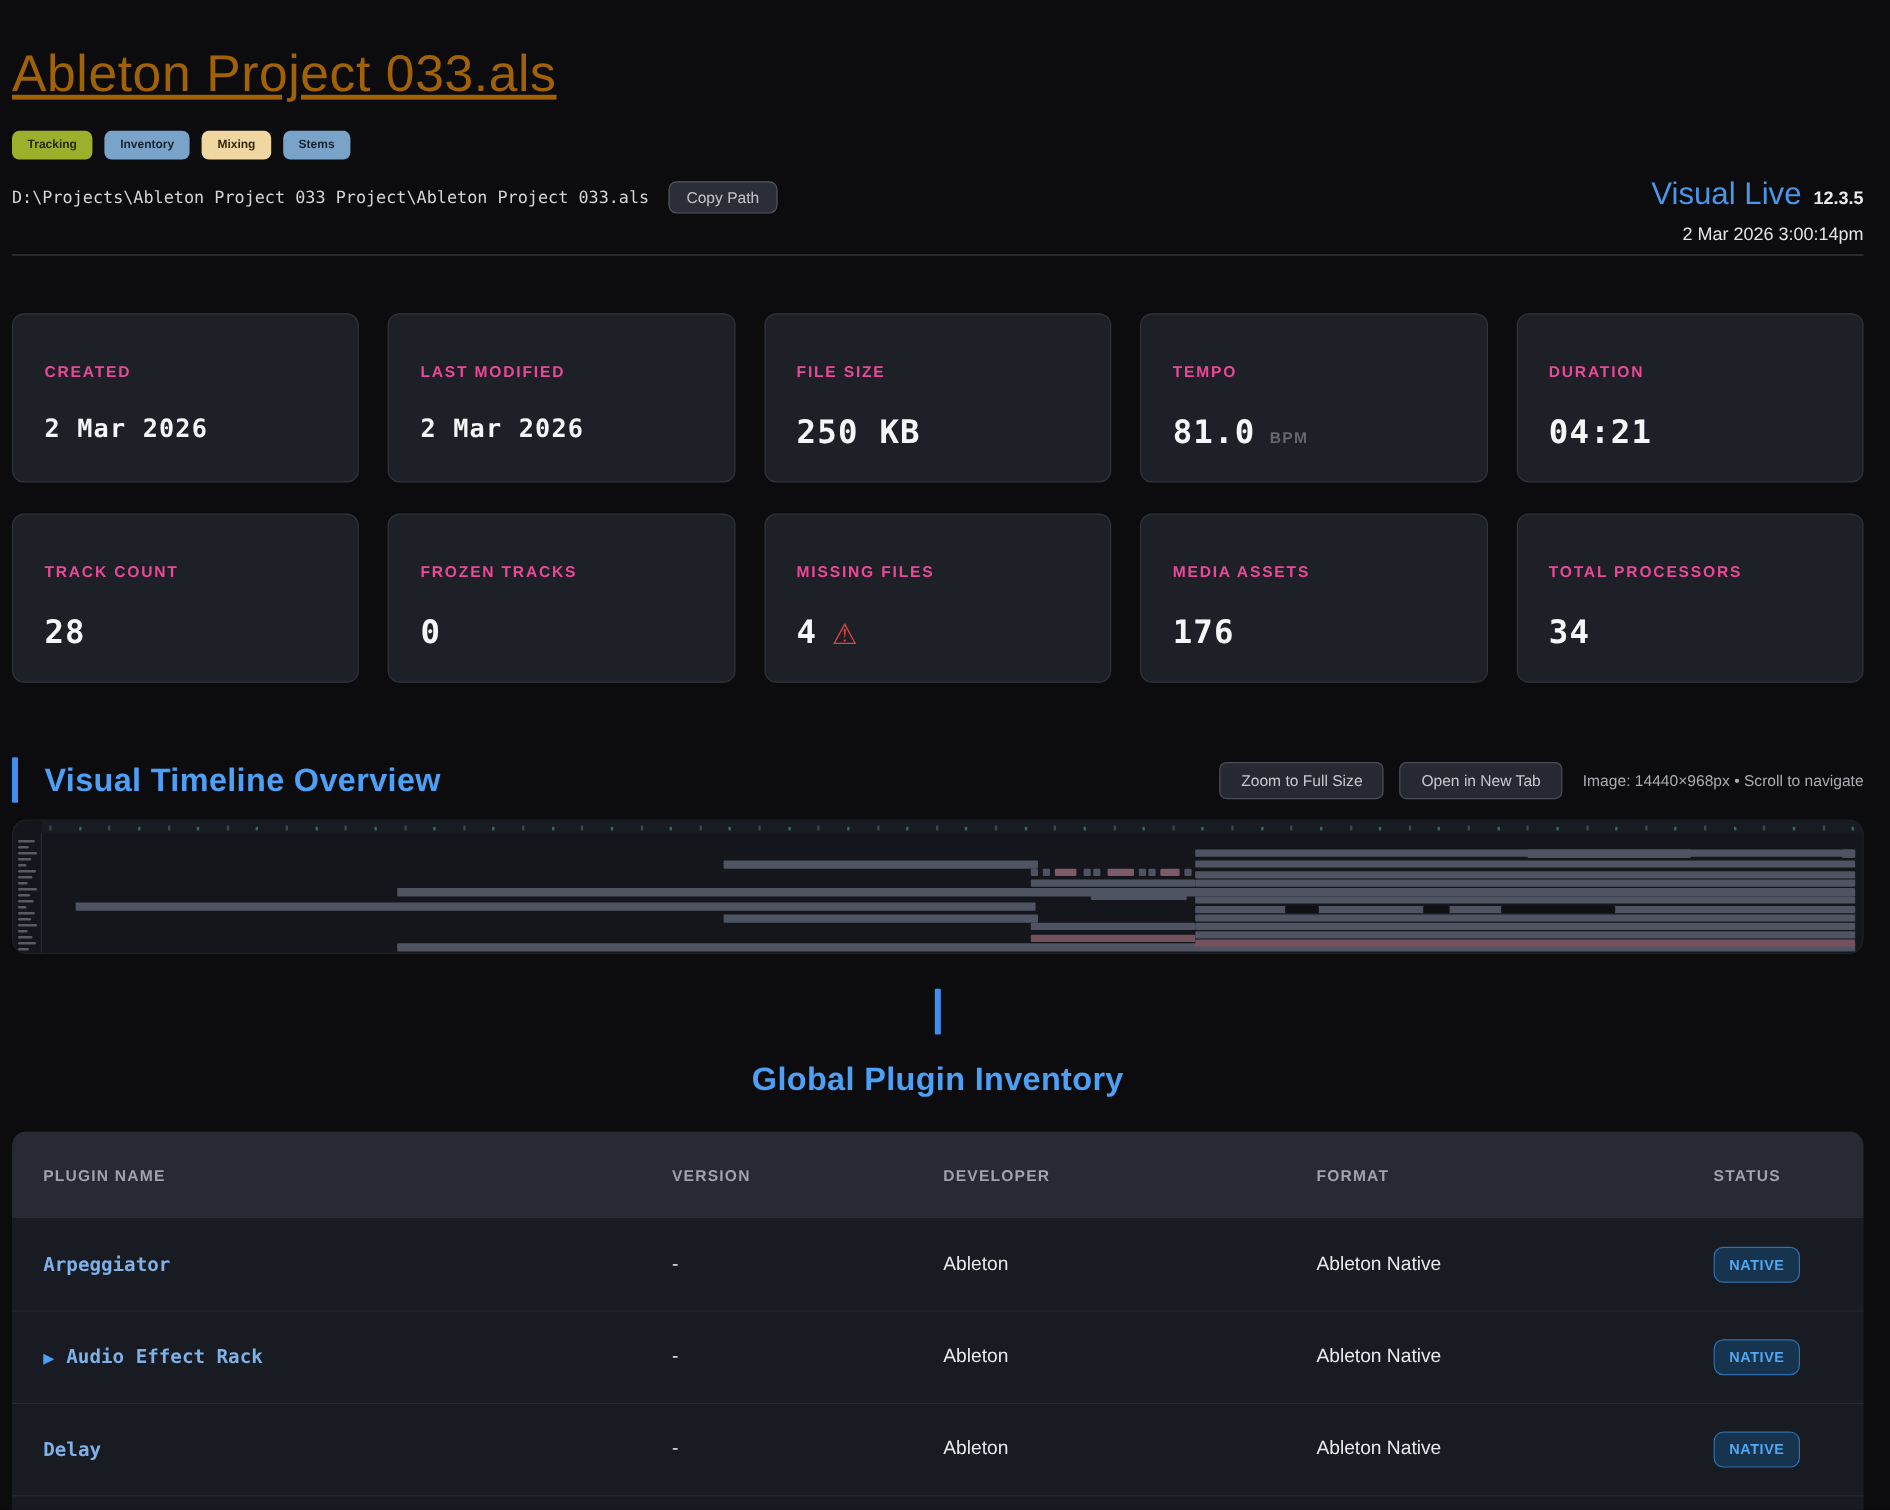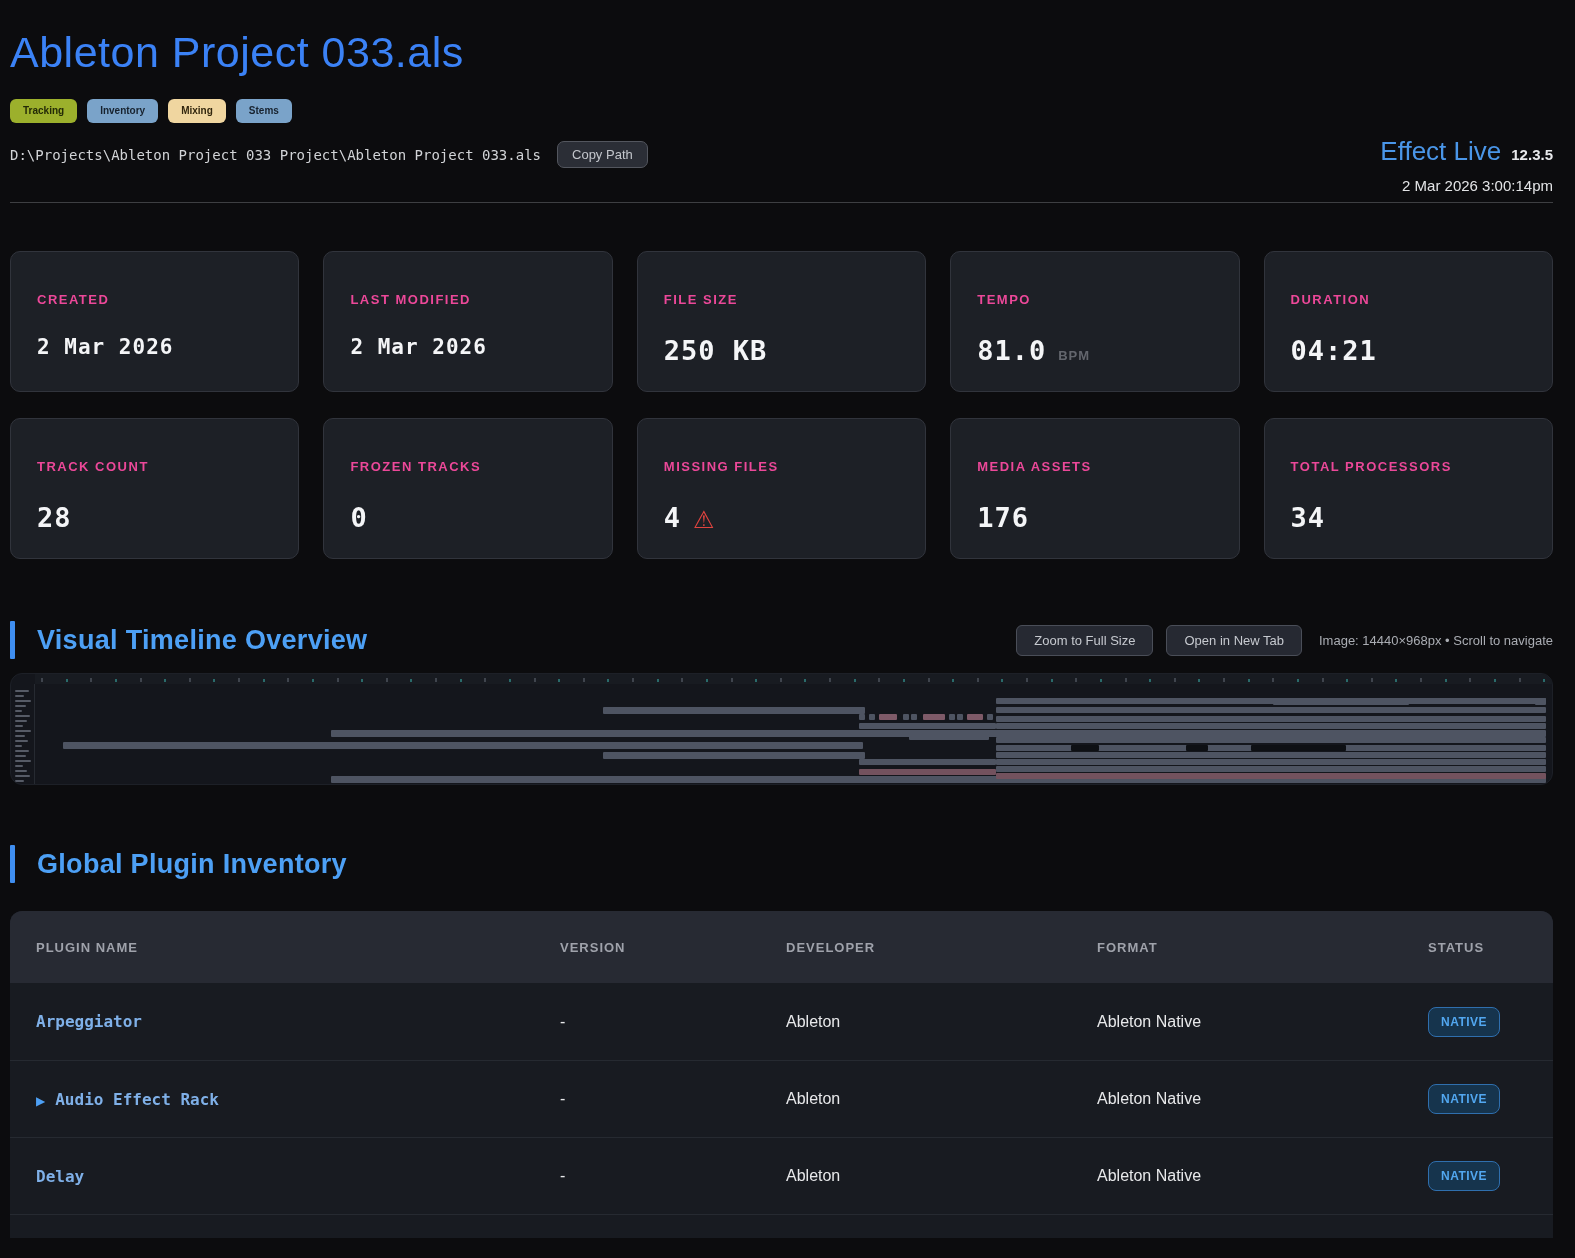--- a/index.html
+++ b/index.html
@@ -7,23 +7,24 @@
   body {
     background:#0c0c0e;
     font-family:"Liberation Sans", sans-serif;
     color:#e8e9eb;
     position:relative;
   }
   .wrap { padding:0 22px 0 10px; position:relative; }
 
   
   h1.title {
-    margin-top:28px;
+    margin-top:38px;
     font-size:43px; font-weight:500; letter-spacing:0.5px;
-    color:#3b82f6;
+    color:#a16207;
+    text-decoration:underline;
   }
   .tag-list { margin-top:22px; display:flex; gap:10px; }
   .tag {
     display:inline-block; font-size:10px; font-weight:700;
     padding:6px 13px; border-radius:6px; line-height:1.2;
   }
   .path-row { margin-top:18px; display:flex; align-items:center; gap:16px; }
   .path-text {
     font-family:"DejaVu Sans Mono", monospace;
     font-size:14px; color:#d2d4d7; letter-spacing:0;
@@ -58,21 +59,21 @@
     font-family:"DejaVu Sans Mono", monospace; font-weight:700;
     font-size:27px; color:#f4f5f7; letter-spacing:1px;
   }
   .stat-value.small { font-size:21px; }
   .stat-suffix { font-size:13px; font-weight:700; color:#63666d; letter-spacing:1px; }
   .warn-icon { color:#e0443f; font-size:24px; line-height:1; transform:translateY(1px); }
 
   
   .section-head { display:flex; align-items:center; gap:22px; }
   .section-head.first { margin-top:62px; }
-  .section-head.second { margin-top:60px; }
+  .section-head.second { margin-top:29px;flex-direction:column; }
   .accent-bar { width:5px; height:38px; background:#3f8ef0; border-radius:1px; }
   .section-title { font-size:27px; font-weight:700; color:#4da0f5; letter-spacing:0.3px; }
   .tl-controls { margin-left:auto; display:flex; align-items:center; gap:13px; }
   .tl-btn {
     background:#262932; border:1px solid #4a4e58; color:#c6c9cf;
     font-size:13px; border-radius:6px; padding:7px 17px;
     font-family:"Liberation Sans", sans-serif; cursor:pointer;
   }
   .tl-info { color:#aaadb3; font-size:13px; margin-left:4px; }
 
@@ -141,21 +142,21 @@
       <span class="tag" style="background: rgb(122, 163, 201); color: rgb(23, 34, 46);">Stems</span>
     </div>
 
   <div class="path-row">
     <span class="path-text">D:\Projects\Ableton Project 033 Project\Ableton Project 033.als</span>
     <button class="copy-btn">Copy Path</button>
   </div>
 
   <div class="app-block">
     <div class="app-line">
-      <span class="app-name">Effect Live</span>
+      <span class="app-name">Visual Live</span>
       <span class="app-version">12.3.5</span>
     </div>
     <div class="app-date">2 Mar 2026 3:00:14pm</div>
   </div>
 
   <hr class="divider">
 
   <div class="stats-grid">
       <div class="stat-card">
         <div class="stat-label">CREATED</div>

